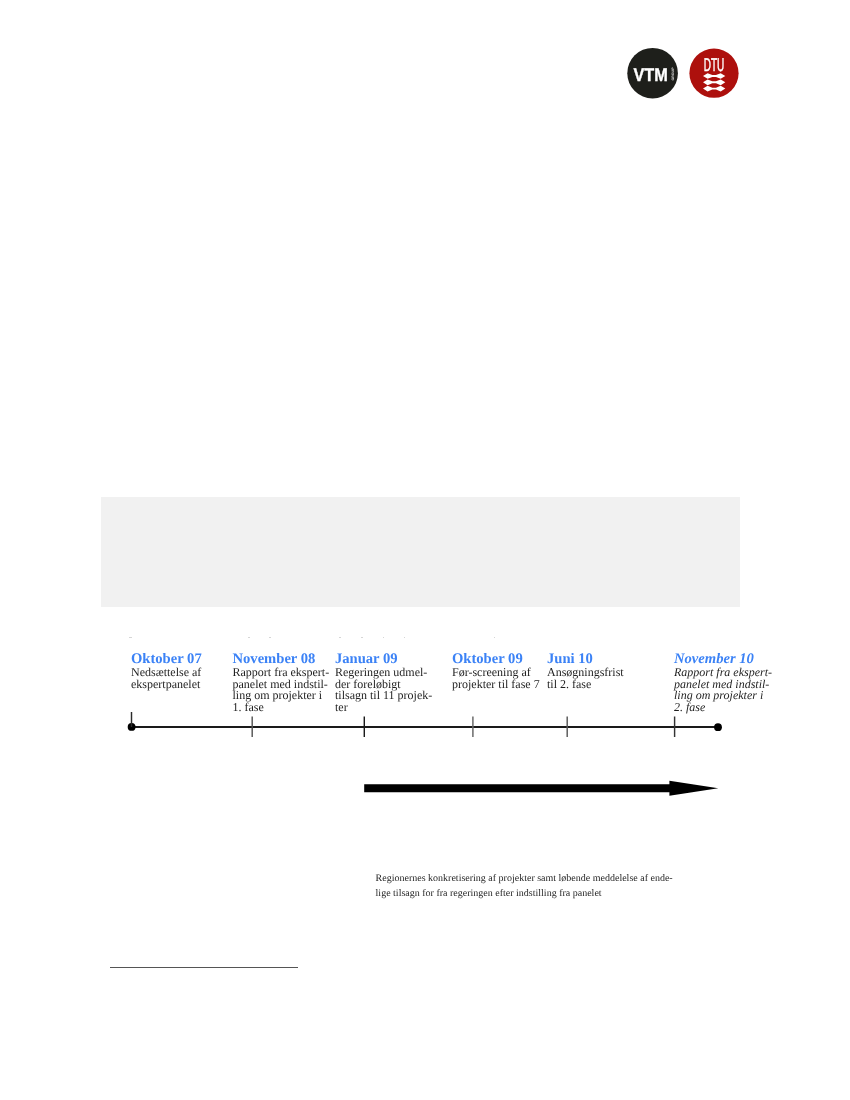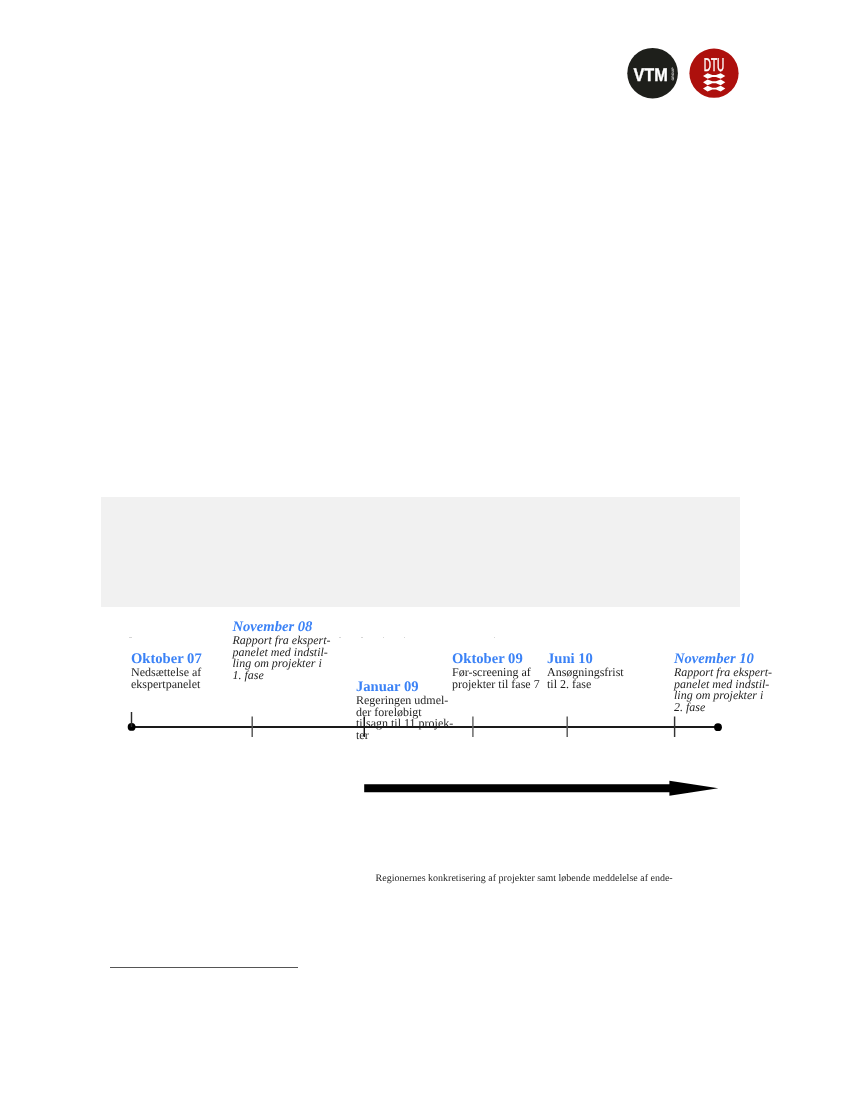--- a/index.html
+++ b/index.html
@@ -93,30 +93,30 @@
   </svg>
 
   <div id="labels-host">
       <div class="tl-label" style="left: 131px; top: 652px;">
         <div class="tl-date">Oktober 07</div>
         <div class="tl-desc">
           <div>Nedsættelse af</div>
           <div>ekspertpanelet</div>
         </div>
       </div>
-      <div class="tl-label" style="left: 232.5px; top: 620px; font-style: italic;">
+      <div class="tl-label" style="left: 232.5px; top: 652px;">
         <div class="tl-date">November 08</div>
         <div class="tl-desc">
           <div>Rapport fra ekspert-</div>
           <div>panelet med indstil-</div>
           <div>ling om projekter i</div>
           <div>1. fase</div>
         </div>
       </div>
-      <div class="tl-label" style="left: 356px; top: 652px; margin-top: 28px;">
+      <div class="tl-label" style="left: 335px; top: 652px;">
         <div class="tl-date">Januar 09</div>
         <div class="tl-desc">
           <div>Regeringen udmel-</div>
           <div>der foreløbigt</div>
           <div>tilsagn til 11 projek-</div>
           <div>ter</div>
         </div>
       </div>
       <div class="tl-label" style="left: 452px; top: 652px;">
         <div class="tl-date">Oktober 09</div>
@@ -138,16 +138,17 @@
           <div>Rapport fra ekspert-</div>
           <div>panelet med indstil-</div>
           <div>ling om projekter i</div>
           <div>2. fase</div>
         </div>
       </div>
     </div>
 
   <div class="flow-note">
       <div>Regionernes konkretisering af projekter samt løbende meddelelse af ende-</div>
+      <div>lige tilsagn for fra regeringen efter indstilling fra panelet</div>
     </div>
 
   <div class="footnote-rule"></div>
 </div>
 
 </body></html>

